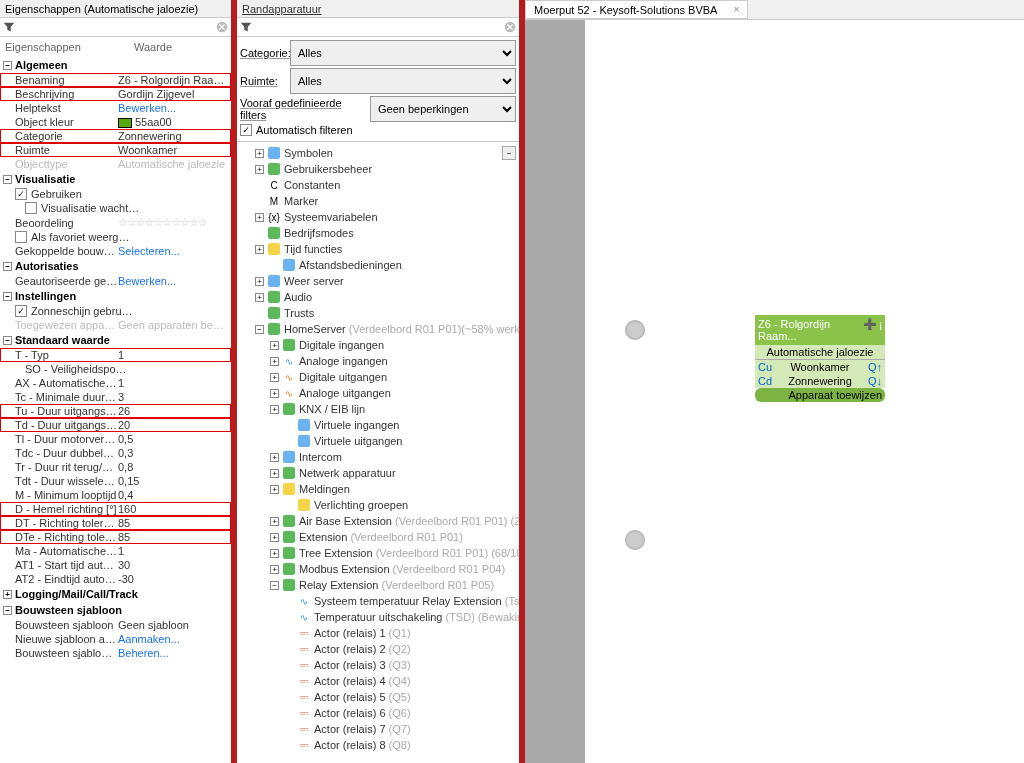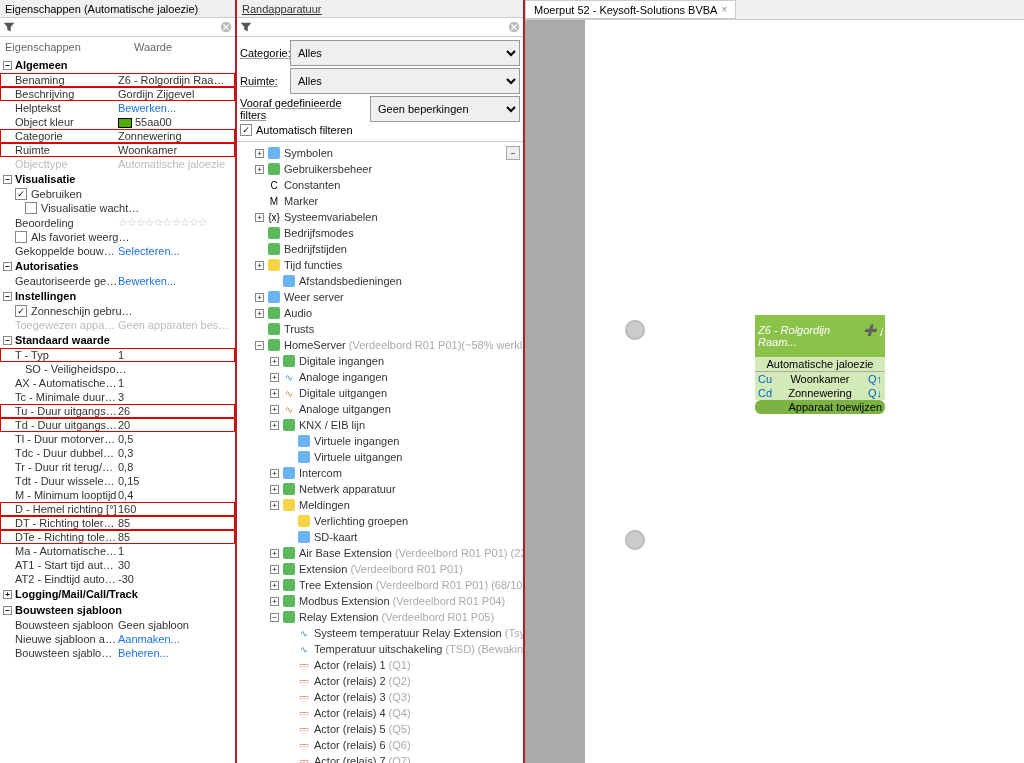--- a/index.html
+++ b/index.html
@@ -1,17 +1,17 @@
 <!DOCTYPE html>
 <html><head>
 <meta charset="utf-8">
 <style>
 * { box-sizing: border-box; margin: 0; padding: 0; font-family: Tahoma, Arial, sans-serif; font-size: 11px; }
 body { background: #fff; width: 1024px; height: 763px; overflow: hidden; display: flex; }
-.panel { display: flex; flex-direction: column; border-right: 2px solid #b91c1c; }
+.panel { display: flex; flex-direction: column; border-right: 6px solid #b91c1c; }
 .panel-header { background: #f0f0f0; padding: 2px 5px; border-bottom: 1px solid #ccc; display: flex; align-items: center; justify-content: space-between; height: 18px; }
 .filter-bar { display: flex; align-items: center; gap: 4px; padding: 2px; border-bottom: 1px solid #ccc; }
 .filter-icon { width: 14px; height: 14px; }
 .filter-icon svg { width: 100%; height: 100%; }
 .close-icon { width: 14px; height: 14px; fill: #888; cursor: pointer; }
 .close-icon svg { width: 100%; height: 100%; }
 
 
 .props-panel { width: 237px; overflow-y: auto; }
 .props-header-row { display: flex; padding: 4px 5px; background: #fff; color: #666; }
@@ -49,27 +49,27 @@
 .ic-yellow { background: #f5d547; width: 12px; height: 12px; border-radius: 2px; }
 .ic-actor { color: #e74c3c; font-size: 12px; }
 .ic-sig1 { color: #3498db; font-size: 10px; }
 .ic-sig2 { color: #e67e22; font-size: 10px; }
 .tree-label { color: #333; }
 .tree-label .gray { color: #aaa; } .lvl1 { padding-left: 18px; } .lvl2 { padding-left: 33px; } .lvl3 { padding-left: 48px; }
 
 
 .canvas-panel { flex: 1; background: #eee; display: flex; flex-direction: column; }
 .canvas-tabs { background: #f0f0f0; display: flex; height: 20px; border-bottom: 1px solid #ccc; }
-.tab { padding: 2px 8px; background: #fff; border: 1px solid #ccc; display: flex; align-items: center; gap: 4px; }
+.tab { padding: 2px 8px; background: #fff; border: 1px solid #ccc; display: flex; align-items: center; gap: 16px; }
 .tab .close { font-size: 10px; color: #888; cursor: pointer; }
 .canvas-area { flex: 1; background: #aaa; position: relative; padding: 8px; }
 .canvas { position: absolute; left: 60px; top: 0; right: 0; bottom: 0; background: #fff; background-image: radial-gradient(#ccc 0.5px, transparent 0.5px); background-size: 6px 6px; }
 .canvas-dot { position: absolute; width: 20px; height: 20px; border-radius: 50%; background: #ccc; box-shadow: inset 0 0 3px rgba(0,0,0,0.3); }
 .node { position: absolute; width: 130px; font-size: 9px; }
-.node-header { background: #8bc34a; color: #fff; padding: 9px 3px; display: flex; justify-content: space-between; font-style: italic; }
+.node-header { background: #8bc34a; color: #fff; padding: 3px 3px; display: flex; justify-content: space-between; }
 .node-sub { background: #d4e9b8; padding: 1px 3px; text-align: center; }
 .node-body { background: #d4e9b8; border-top: 1px solid #aaa; }
 .node-row { display: flex; padding: 1px 3px; }
 .node-row span:first-child { width: 20px; color: #0066cc; }
 .node-row span:nth-child(2) { flex: 1; text-align: center; }
 .node-row span:last-child { width: 20px; text-align: right; color: #0066cc; }
 .node-footer { background: #7cb342; padding: 1px 3px; text-align: right; border-radius: 6px; }
 
 ::-webkit-scrollbar { width: 16px; }
 ::-webkit-scrollbar-track { background: #f0f0f0; }
@@ -311,27 +311,20 @@
         <span class="tree-label">Systeemvariabelen</span>
       </div>
       <div class="tree-item lvl1">
         <span class="toggle-box empty"></span>
         <span class="tree-icon">
           <span class="ic-green"></span>
         </span>
         <span class="tree-label">Bedrijfsmodes</span>
       </div>
       <div class="tree-item lvl1">
-        <span class="toggle-box empty"></span>
-        <span class="tree-icon">
-          <span class="ic-green"></span>
-        </span>
-        <span class="tree-label">Bedrijfstijden</span>
-      </div>
-      <div class="tree-item lvl1">
         <span class="toggle-box">+</span>
         <span class="tree-icon">
           <span class="ic-yellow"></span>
         </span>
         <span class="tree-label">Tijd functies</span>
       </div>
       <div class="tree-item lvl2">
         <span class="toggle-box empty"></span>
         <span class="tree-icon">
           <span class="ic-blue"></span>
@@ -429,27 +422,20 @@
           <span class="ic-yellow"></span>
         </span>
         <span class="tree-label">Meldingen</span>
       </div>
       <div class="tree-item lvl3">
         <span class="toggle-box empty"></span>
         <span class="tree-icon">
           <span class="ic-yellow"></span>
         </span>
         <span class="tree-label">Verlichting groepen</span>
-      </div>
-      <div class="tree-item lvl3">
-        <span class="toggle-box empty"></span>
-        <span class="tree-icon">
-          <span class="ic-blue"></span>
-        </span>
-        <span class="tree-label">SD-kaart</span>
       </div>
       <div class="tree-item lvl2">
         <span class="toggle-box">+</span>
         <span class="tree-icon">
           <span class="ic-green"></span>
         </span>
         <span class="tree-label">Air Base Extension <span class="gray">(Verdeelbord R01 P01) (22/12</span></span>
       </div>
       <div class="tree-item lvl2">
         <span class="toggle-box">+</span>

